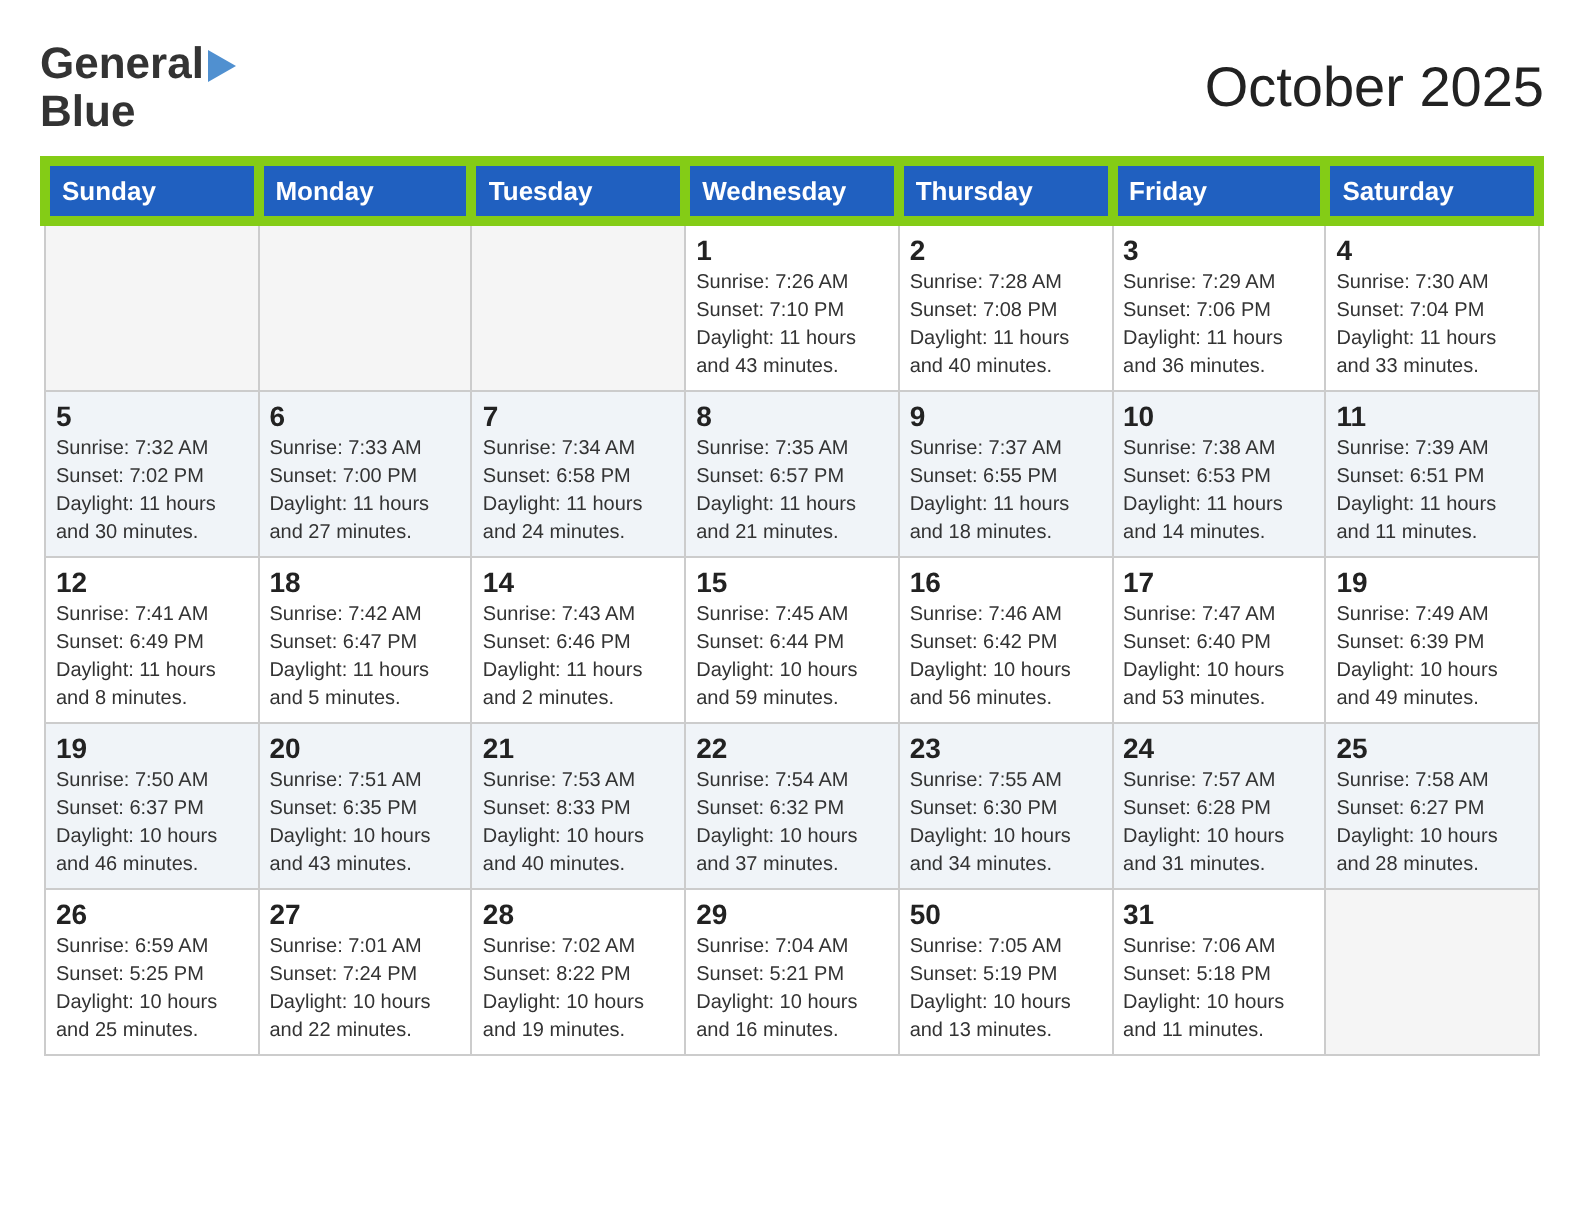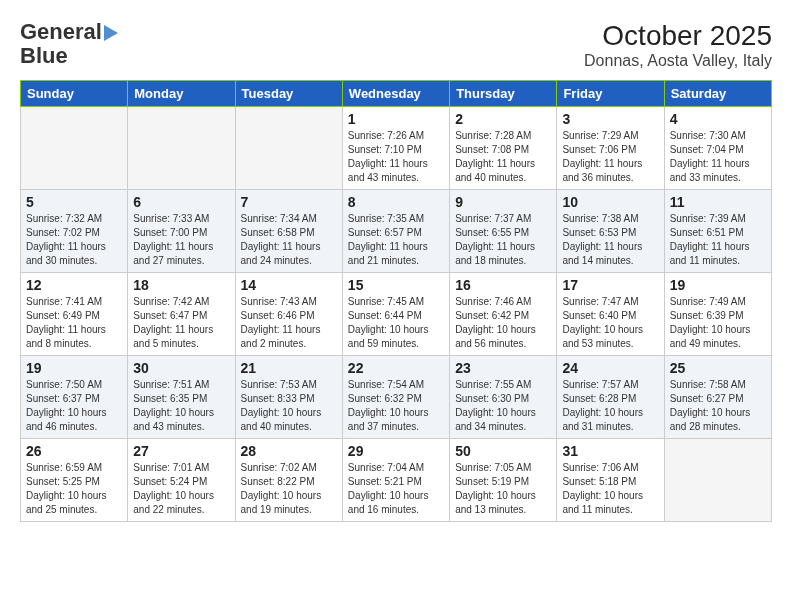--- a/index.html
+++ b/index.html
@@ -6,21 +6,21 @@
     body {
       font-family: Arial, sans-serif;
       background: #fff;
       width: 792px;
       min-height: 612px;
       padding: 20px;
     }
     .header {
       display: flex;
       justify-content: space-between;
-      align-items: flex-start;
+      align-items: center;
       margin-bottom: 10px;
     }
     .logo {
       display: flex;
       flex-direction: column;
       align-items: flex-start;
     }
     .logo-text {
       font-size: 22px;
       font-weight: bold;
@@ -57,21 +57,21 @@
       width: 100%;
       border-collapse: collapse;
       border: 1px solid #bbb;
     }
     .calendar th {
       background: #2060c0;
       color: #fff;
       text-align: left;
       padding: 5px 6px;
       font-size: 13px;
-      border: 1px solid #84cc16;
+      border: 5px solid #84cc16;
     }
     .calendar td {
       border: 1px solid #ccc;
       vertical-align: top;
       padding: 4px 5px;
       width: calc(100%/7);
       min-height: 80px;
       font-size: 11px;
       color: #333;
       background: #fff;
@@ -100,21 +100,20 @@
 <div class="header">
   <div class="logo">
     <div class="logo-line">
       <span class="logo-text">General</span>
       <span class="logo-arrow"></span>
     </div>
     <span class="logo-text blue">Blue</span>
   </div>
   <div class="title-block">
     <div class="month-title">October 2025</div>
-    <div class="location">Donnas, Aosta Valley, Italy</div>
   </div>
 </div>
 
 <table class="calendar">
   <thead>
     <tr>
     <th>Sunday</th>
         <th>Monday</th>
         <th>Tuesday</th>
         <th>Wednesday</th>
@@ -242,21 +241,21 @@
         </td>
       </tr>
       <tr class="row-shade">
         <td>
           <div class="day-num">19</div>
           <div class="cell-info">Sunrise: 7:50 AM
 Sunset: 6:37 PM
 Daylight: 10 hours and 46 minutes.</div>
         </td>
         <td>
-          <div class="day-num">30</div>
+          <div class="day-num">20</div>
           <div class="cell-info">Sunrise: 7:51 AM
 Sunset: 6:35 PM
 Daylight: 10 hours and 43 minutes.</div>
         </td>
         <td>
           <div class="day-num">21</div>
           <div class="cell-info">Sunrise: 7:53 AM
 Sunset: 8:33 PM
 Daylight: 10 hours and 40 minutes.</div>
         </td>
@@ -288,21 +287,21 @@
       <tr>
         <td>
           <div class="day-num">26</div>
           <div class="cell-info">Sunrise: 6:59 AM
 Sunset: 5:25 PM
 Daylight: 10 hours and 25 minutes.</div>
         </td>
         <td>
           <div class="day-num">27</div>
           <div class="cell-info">Sunrise: 7:01 AM
-Sunset: 5:24 PM
+Sunset: 7:24 PM
 Daylight: 10 hours and 22 minutes.</div>
         </td>
         <td>
           <div class="day-num">28</div>
           <div class="cell-info">Sunrise: 7:02 AM
 Sunset: 8:22 PM
 Daylight: 10 hours and 19 minutes.</div>
         </td>
         <td>
           <div class="day-num">29</div>

